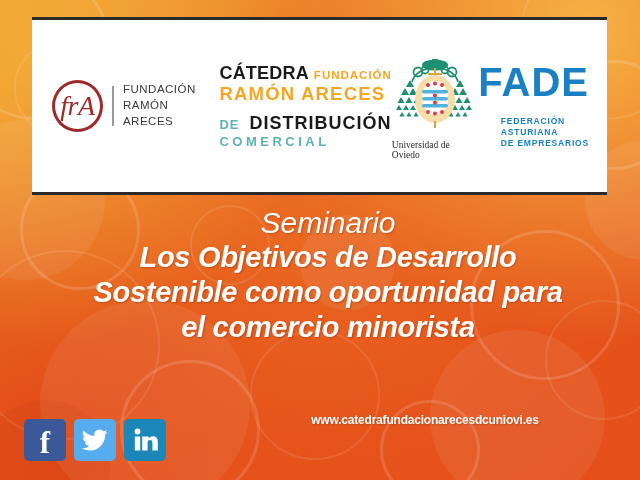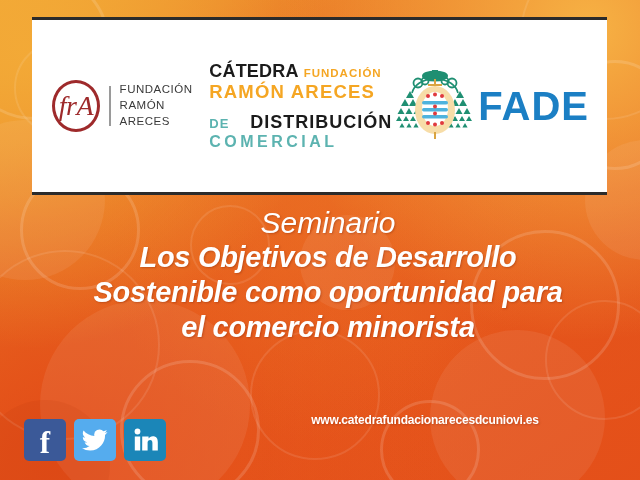--- a/index.html
+++ b/index.html
@@ -49,24 +49,24 @@
   }
   .fra-div { width:2px; height:40px; background:#9a9a9a; }
   .fra-txt { color:#3a3a3a; font-size:11.5px; line-height:1.38; letter-spacing:0.5px; }
 
   
   .cat { line-height:1.0; letter-spacing:0.5px; }
   .cat-r1 { display:flex; align-items:baseline; gap:5px; }
   .cat-catedra { font-size:18px; font-weight:bold; color:#1b1b1b; letter-spacing:0.2px;text-align:center; }
   .cat-fundacion { font-size:11.5px; font-weight:bold; color:#f5a623; letter-spacing:1px; }
   .cat-ramon { font-size:18.5px; font-weight:bold; color:#f5a623; letter-spacing:1.2px; margin-top:3px; }
-  .cat-r3 { display:flex; align-items:baseline; gap:21px; margin-top:11px; }
+  .cat-r3 { display:flex; align-items:baseline; gap:10px; margin-top:11px; }
   .cat-de { font-size:13px; font-weight:bold; color:#5cb3b0; letter-spacing:1px; }
   .cat-distrib { font-size:18px; font-weight:bold; color:#1b1b1b; letter-spacing:1px; }
-  .cat-comercial { font-size:16px; font-weight:bold; color:#5cb3b0; letter-spacing:3.5px; margin-top:3px; }
+  .cat-comercial { font-size:13px; font-weight:bold; color:#5cb3b0; letter-spacing:3.5px; margin-top:3px; }
 
   
   .uniovi { display:flex; flex-direction:column; align-items:center; }
   .uniovi-txt {
     font-family:"Liberation Serif", serif; font-size:9.5px; color:#2b2b2b; margin-top:2px;
   }
 
   
   .fade-blk { display:flex; flex-direction:column; align-items:flex-end;gap:12px; }
   .fade-word { font-size:40px; font-weight:bold; color:#1b7fc4; letter-spacing:1px; line-height:0.95; }
@@ -213,24 +213,30 @@
             <circle cx="50" cy="33" r="2"></circle>
           <circle cx="43" cy="43.5" r="2"></circle>
             <circle cx="43" cy="50.5" r="2"></circle>
           <circle cx="36" cy="60" r="2"></circle>
             <circle cx="43" cy="61.5" r="2"></circle>
             <circle cx="50" cy="60" r="2"></circle>
         </g>
         <rect x="42" y="69" width="2" height="7" fill="#d9a441"></rect>
       </svg>
     </span>
+    <div class="uniovi-txt">Universidad de Oviedo</div>
   </div>
 
   <div class="fade-blk">
     <div class="fade-word">FADE</div>
+    <div class="fade-sub">
+      <div>FEDERACIÓN</div>
+      <div>ASTURIANA</div>
+      <div>DE EMPRESARIOS</div>
+    </div>
   </div>
 </div>
 
 <div class="titles">
   <div class="t-seminario">Seminario</div>
   <div class="t-main">Los Objetivos de Desarrollo</div>
   <div class="t-main">Sostenible como oportunidad para</div>
   <div class="t-main">el comercio minorista</div>
 </div>
 

